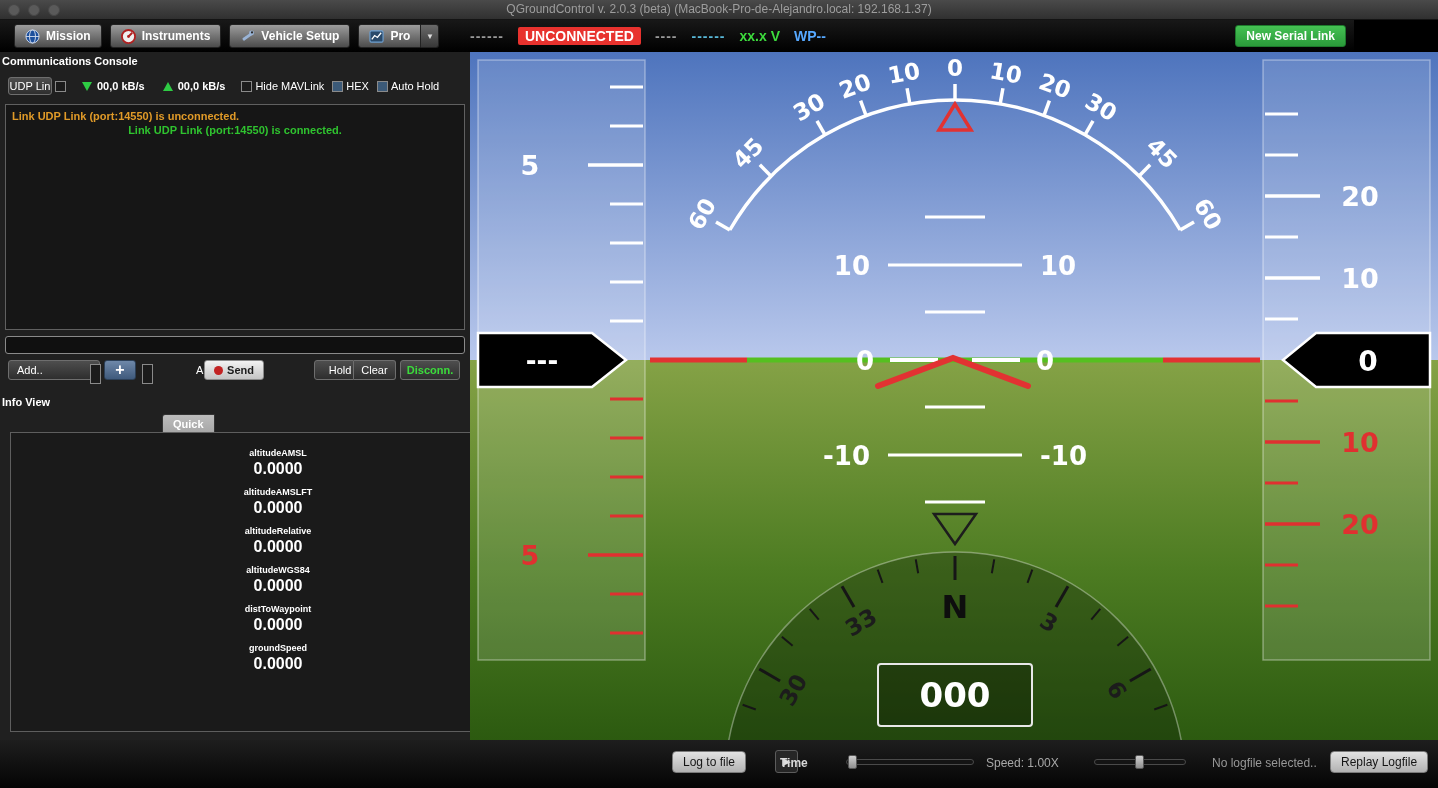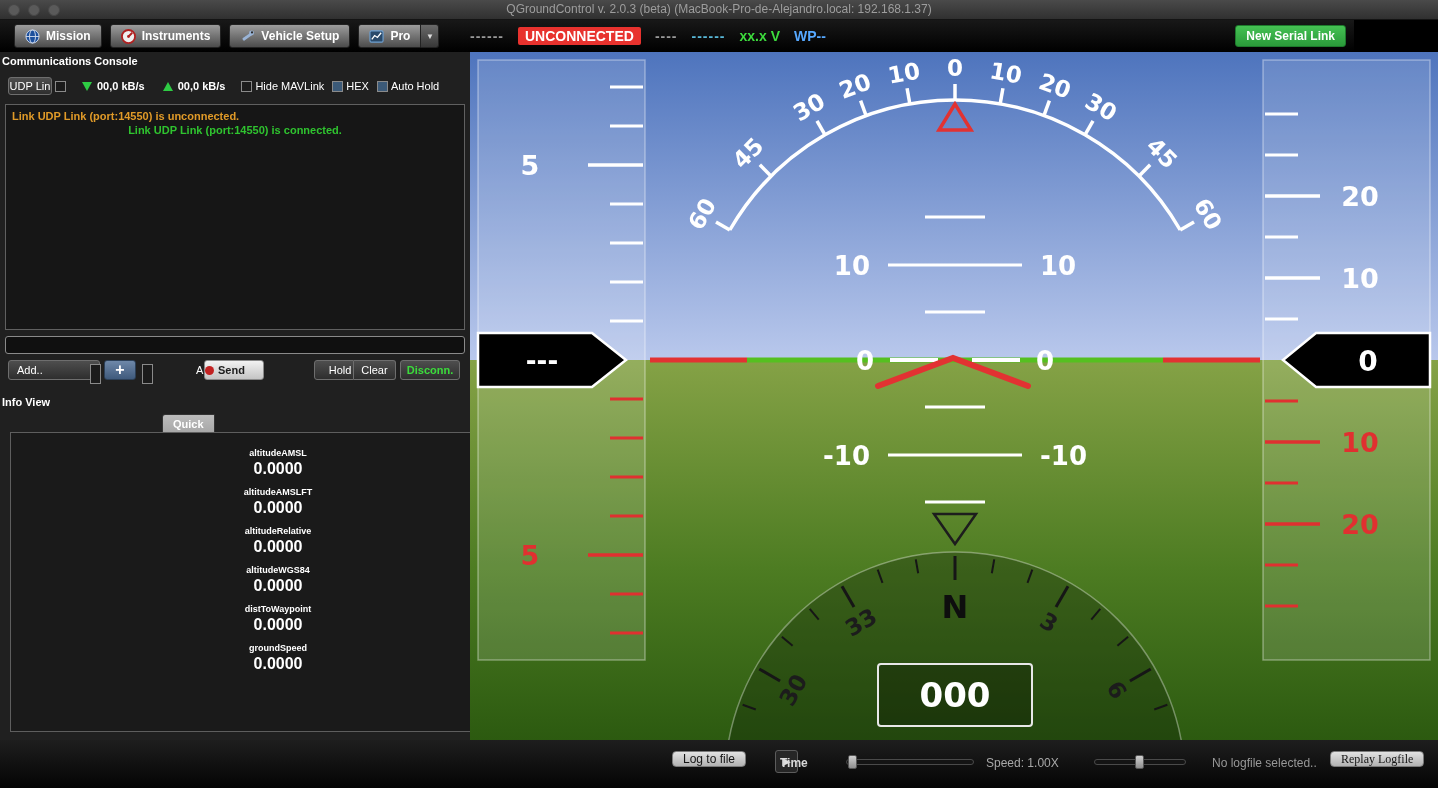--- a/index.html
+++ b/index.html
@@ -62,21 +62,21 @@
   .btn-row{position:absolute;top:308px;left:0;width:470px;height:22px;}
   .btn-row > *{position:absolute;top:0;height:20px;}
   .add-btn{left:8px;width:92px;justify-content:flex-start;padding-left:8px;}
   .cb-a{left:90px;top:4px;}
   .plus-btn{left:104px;width:32px;background:linear-gradient(#6e88a9,#3f5a7c);border:1px solid #2c4058;
     border-radius:3px;color:#fff;font-weight:bold;display:flex;align-items:center;justify-content:center;}
   .cb-b{left:142px;top:4px;}
   .autoad{left:157px;font-size:11px;color:#fff;line-height:20px;margin-left:39px;}
   .send-btn{left:204px;width:60px;background:linear-gradient(#f2f2f2,#c4c4c4);border:1px solid #8a8a8a;
     border-radius:3px;color:#1c1c1c;font-size:11px;font-weight:bold;display:flex;align-items:center;
-    justify-content:flex-start;gap:4px;}
+    justify-content:center;gap:4px;}
   .send-dot{width:9px;height:9px;border-radius:50%;background:#c22222;display:inline-block;}
   .hold-btn{left:314px;width:40px;border-radius:3px 0 0 3px;padding-left:12px;}
   .clear-btn{left:354px;width:42px;border-left:none;border-radius:0 3px 3px 0;}
   .disc-btn{left:400px;width:60px;color:#3bdc3b;font-weight:bold;}
   .iv-title{position:absolute;top:344px;left:2px;font-size:11px;font-weight:bold;color:#fff;}
   .iv-tabs{position:absolute;top:362px;left:162px;display:flex;}
   .tab-quick{background:linear-gradient(#bcbcbc,#7b7b7b);border:1px solid #333;border-radius:3px 0 0 3px;
     color:#fff;font-size:11px;font-weight:bold;padding:3px 10px;}
   .tab-msgs{background:linear-gradient(#5d5d5d,#363636);border:1px solid #333;border-left:none;
     border-radius:0 3px 3px 0;color:#fff;font-size:11px;font-weight:bold;padding:3px 10px;margin-top:36px;}
@@ -86,25 +86,25 @@
   .info-value{font-size:16px;font-weight:bold;color:#fff;margin-top:2px;}
 
   
   .pfd{position:absolute;top:52px;left:470px;width:968px;height:688px;}
   .pfd svg{display:block;}
   .pfd text{font-family:"DejaVu Sans","Liberation Sans",sans-serif;font-weight:bold;}
 
   
   .bottom-bar{position:absolute;top:740px;left:0;width:1438px;height:48px;
     background:linear-gradient(#1e1e1e,#040404);}
-  .lt-btn{position:absolute;height:16px;background:linear-gradient(#e2e2e2,#b2b2b2);
+  .lt-btn{position:absolute;height:22px;background:linear-gradient(#e2e2e2,#b2b2b2);
     border:1px solid #7a7a7a;border-radius:4px;color:#151515;font-size:12px;
     display:flex;align-items:center;padding:0 10px;}
   .logfile-btn{left:672px;top:11px;}
-  .replay-btn{left:1330px;top:11px;font-family:Liberation Serif, serif;}
+  .replay-btn{left:1330px;top:11px;}
   .play-btn{position:absolute;left:775px;top:10px;width:23px;height:23px;background:#262626;
     border:1px solid #5c5c5c;border-radius:3px;color:#e0e0e0;font-size:11px;display:flex;
     align-items:center;justify-content:center;}
   .bb-label{position:absolute;top:16px;font-size:12px;color:#d8d8d8;}
   .time-label{left:780px;font-weight:bold;}
   .speed-label{left:986px;color:#a8a8a8;}
   .nolog-label{left:1212px;color:#989898;}
   .slider{position:absolute;top:19px;height:6px;background:#141414;border:1px solid #4a4a4a;border-radius:3px;}
   .slider-1{left:846px;width:128px;}
   .slider-2{left:1094px;width:92px;}

